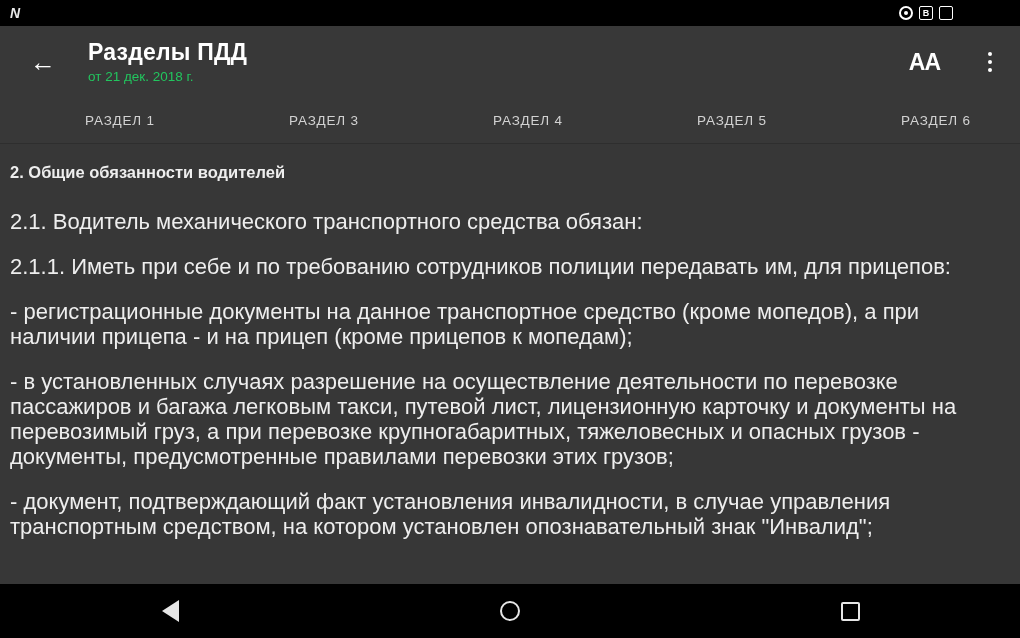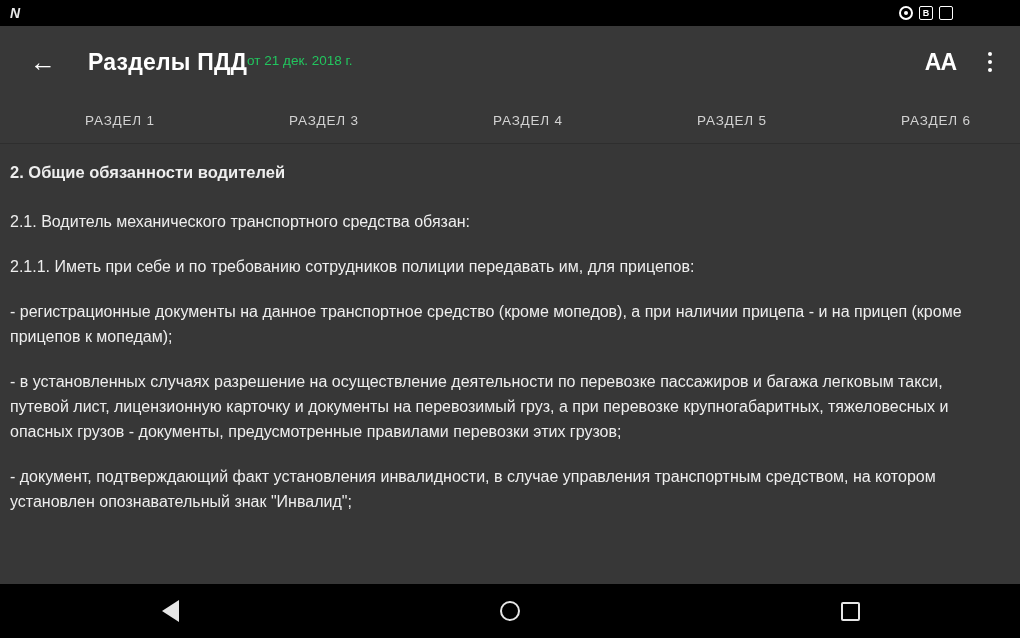--- a/index.html
+++ b/index.html
@@ -83,39 +83,40 @@
     font-size: 26px;
     line-height: 34px;
     text-align: center;
     cursor: pointer;
     flex: 0 0 auto;
   }
   .titles {
     margin-left: 28px;
     flex: 1 1 auto;
     display: flex;
-    flex-direction: row;
+    flex-direction: column;
+    justify-content: center;
   }
   .title {
     color: #ffffff;
     font-size: 23px;
     font-weight: bold;
     line-height: 26px;
     letter-spacing: .2px;
   }
   .subtitle {
     color: #22c55e;
     font-size: 13.5px;
     line-height: 18px;
     margin-top: 3px;
   }
   .appbar-actions {
     display: flex;
     align-items: center;
-    gap: 22px;
+    gap: 38px;
     flex: 0 0 auto;
   }
   .aa-icon {
     color: #ffffff;
     font-size: 23px;
     font-weight: bold;
     letter-spacing: -1px;
     cursor: pointer;
     line-height: 1;
   }
@@ -168,21 +169,21 @@
 
   
   .content {
     background: #373737;
     flex: 1 1 auto;
     overflow: hidden;
     padding: 16px 24px 12px 10px;
   }
   .content p {
     color: #eeeeee;
-    font-size: 16px;
+    font-size: 22px;
     line-height: 25px;
     margin-bottom: 20px;
   }
   .content p.heading {
     font-weight: bold;
     font-size: 16.5px;
     margin-bottom: 24px;
   }
 
   

